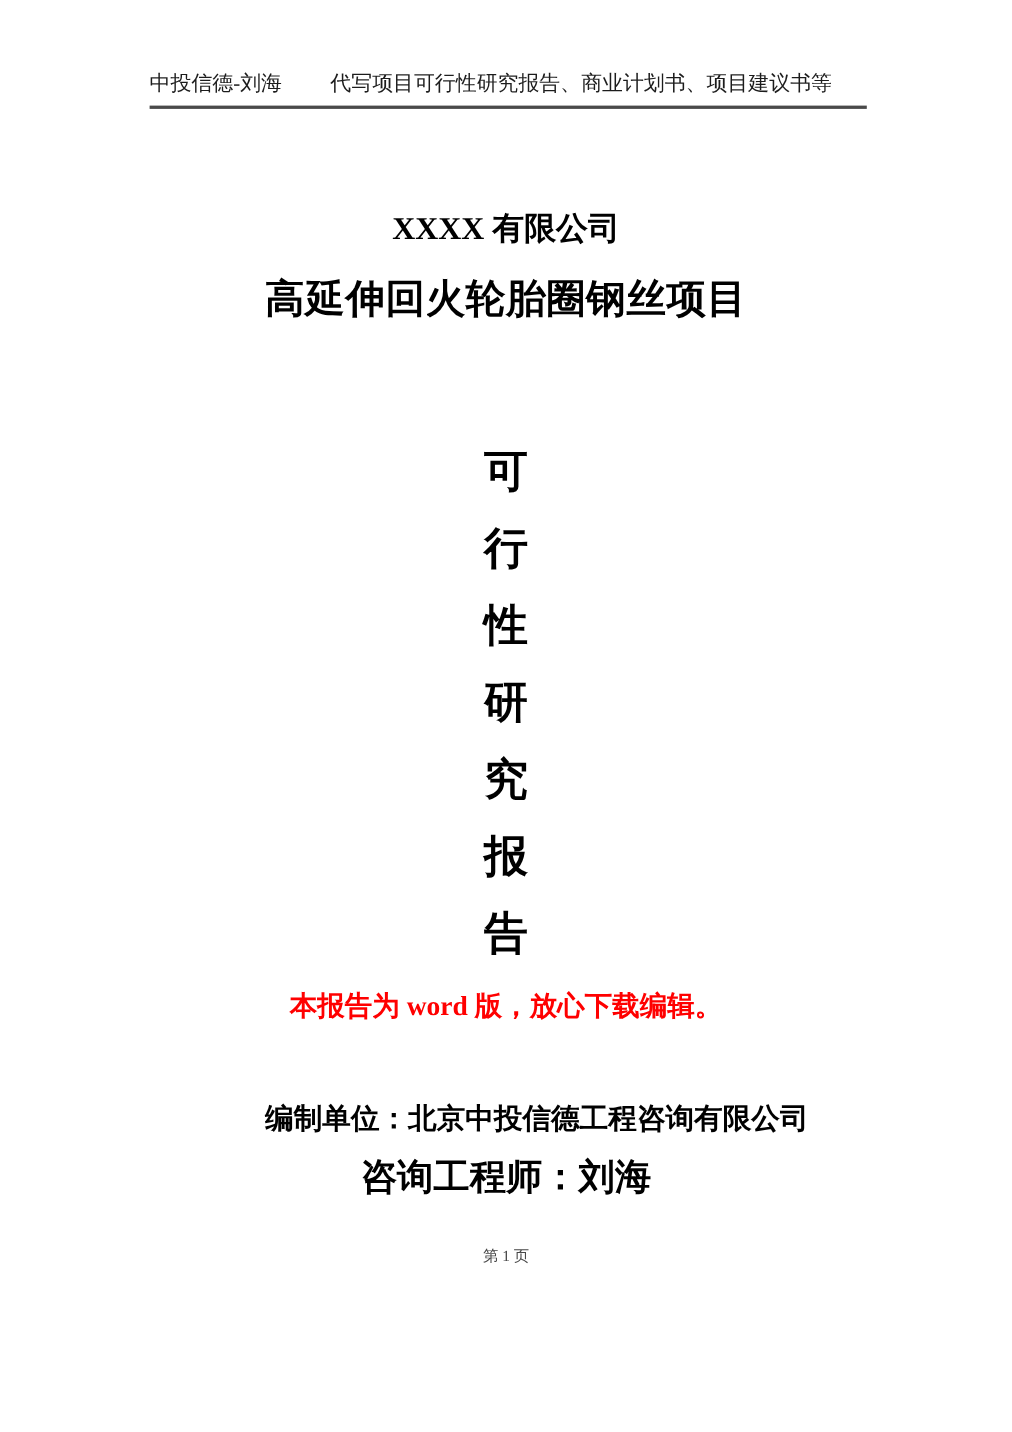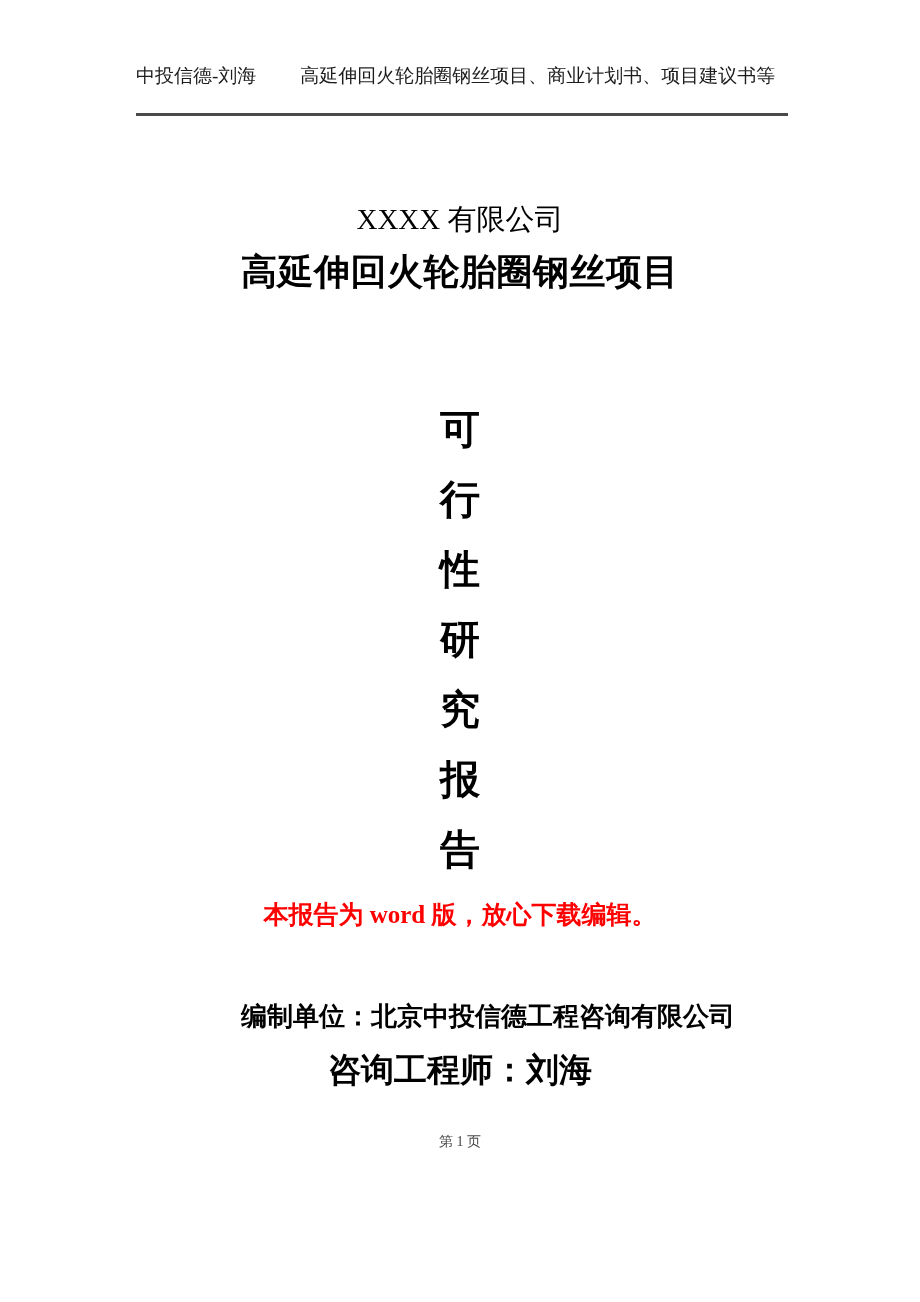--- a/index.html
+++ b/index.html
@@ -21,36 +21,36 @@
     position: absolute;
     left: 136px;
     top: 63px;
     width: 652px;
     display: flex;
     align-items: baseline;
     white-space: nowrap;
     font-size: 19px;
     color: #1c1c1c;
     border-bottom: 3px solid #4a4a4a;
-    padding-bottom: 24px;
+    padding-bottom: 7px;
   }
   .header-right {
     margin-left: 44px;
   }
   .center-line {
     position: absolute;
     left: 0;
     width: 100%;
     text-align: center;
     white-space: nowrap;
   }
   .company {
-    top: 200px;
+    top: 188px;
     font-size: 29px;
-    font-weight: normal;
+    font-weight: bold;
   }
   .project-title {
     top: 248px;
     font-size: 36px;
     font-weight: bold;
     letter-spacing: 0.5px;
     text-align: center;
   }
   .vertical-title {
     position: absolute;
@@ -92,21 +92,21 @@
     font-weight: normal;
   }
 </style>
 </head>
 <body>
 
 <div class="page">
 
   <div class="header">
     <span class="header-left">中投信德-刘海</span>
-    <span class="header-right">高延伸回火轮胎圈钢丝项目、商业计划书、项目建议书等</span>
+    <span class="header-right">代写项目可行性研究报告、商业计划书、项目建议书等</span>
   </div>
 
   <div class="center-line company">XXXX 有限公司</div>
 
   <div class="center-line project-title">高延伸回火轮胎圈钢丝项目</div>
 
   <div class="vertical-title">
     <div class="vchar">可</div>
     <div class="vchar">行</div>
     <div class="vchar">性</div>

